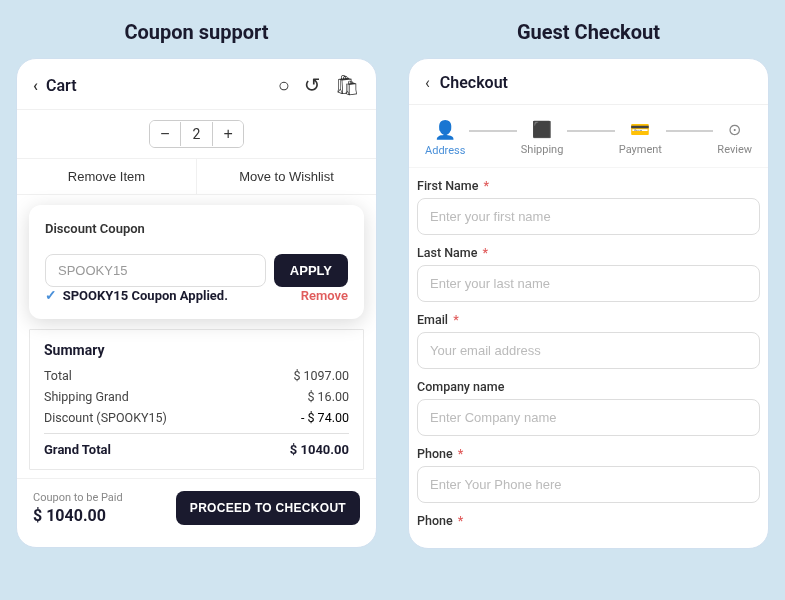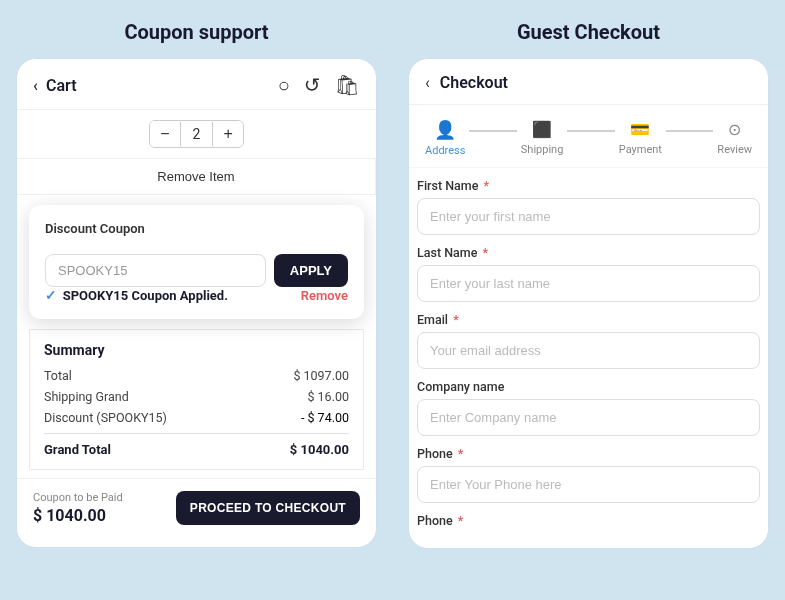--- a/index.html
+++ b/index.html
@@ -403,20 +403,21 @@
       <div class="quantity-row">
         <div class="quantity-control">
           <button class="qty-btn">−</button>
           <span class="qty-value">2</span>
           <button class="qty-btn">+</button>
         </div>
       </div>
 
       <div class="action-row">
         <button class="action-btn">Remove Item</button>
+        <button class="action-btn">Move to Wishlist</button>
       </div>
 
       <div class="coupon-popup">
         <div class="coupon-label">Discount Coupon</div>
         <div class="coupon-input-row">
           <input class="coupon-input" type="text" value="SPOOKY15" style="">
           <button class="apply-btn">APPLY</button>
         </div>
         <div class="coupon-applied-row">
           <div class="coupon-applied-text">

